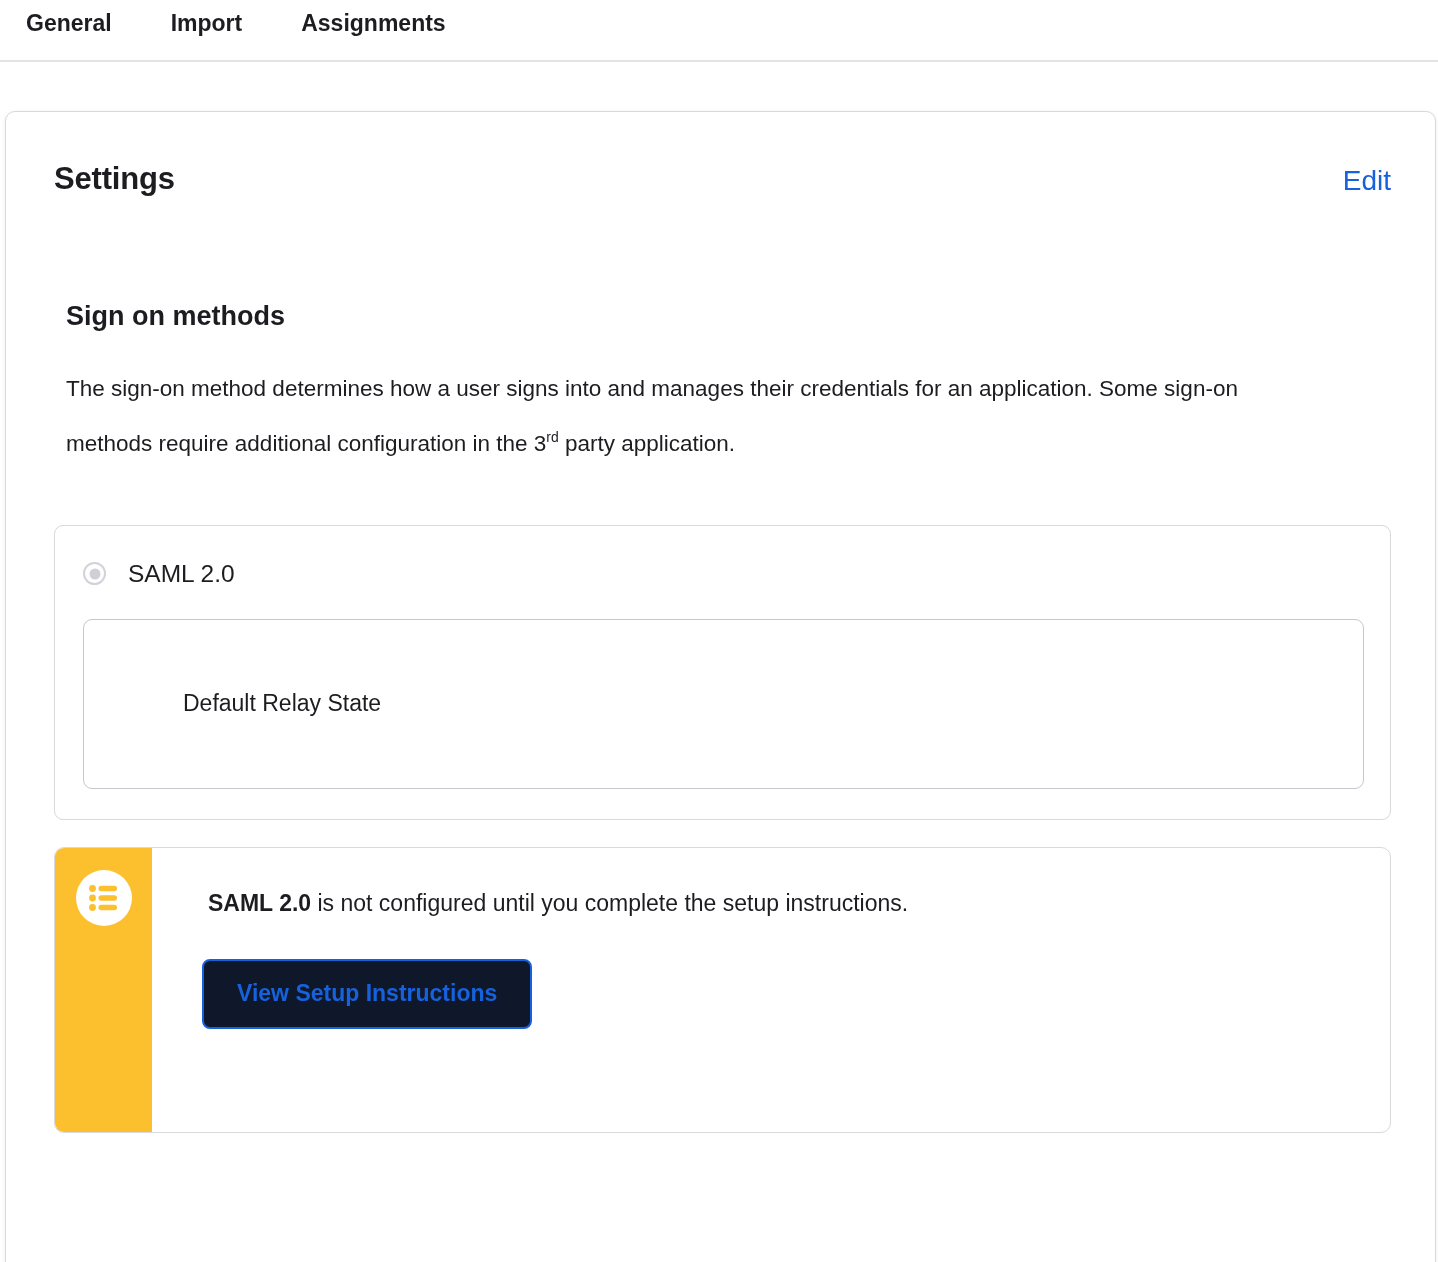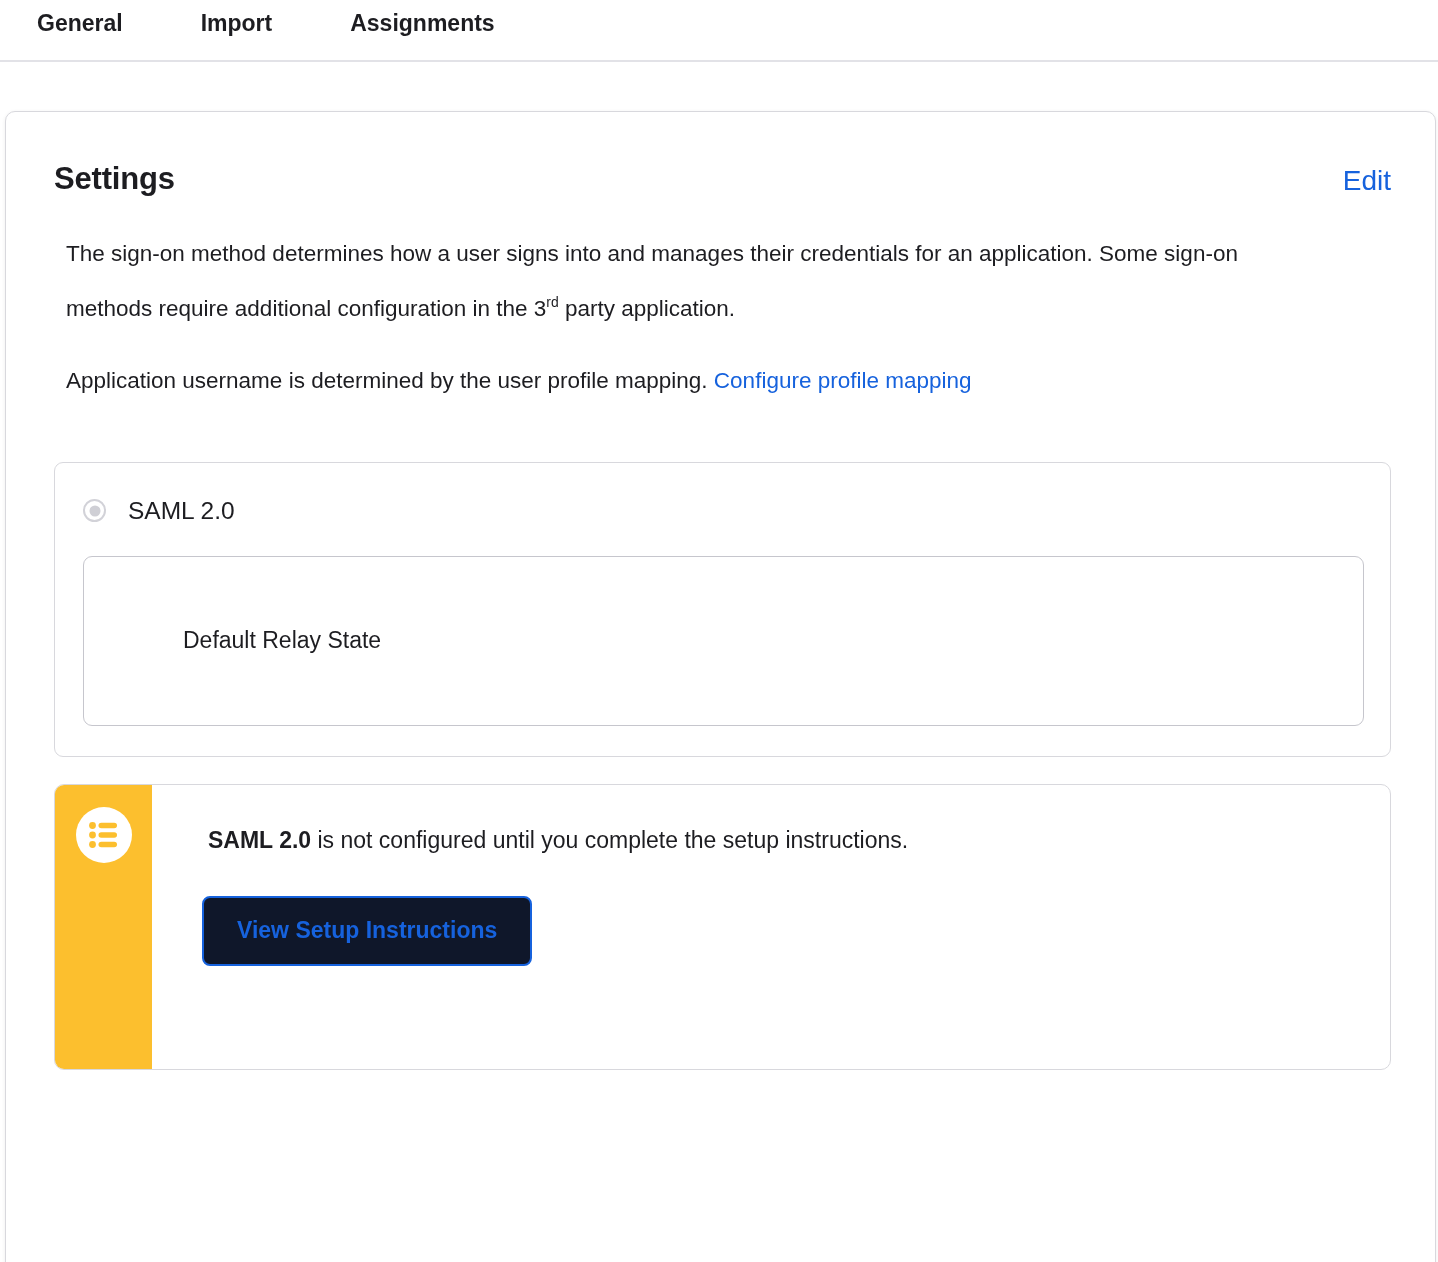--- a/index.html
+++ b/index.html
@@ -10,22 +10,22 @@
     height: 1262px;
     overflow: hidden;
     background: #ffffff;
     font-family: "Liberation Sans", sans-serif;
     color: #1d1d21;
   }
 
   
   .tabbar {
     display: flex;
-    gap: 30px;
-    padding-left: 13px;
+    gap: 11px;
+    padding-left: 2px;
     height: 62px;
     border-bottom: 2px solid #e2e2e7;
   }
   .tab {
     position: relative;
     height: 62px;
     padding: 10px 24px 0;
     font-size: 23px;
     font-weight: 700;
     color: #1d1d21;
@@ -199,24 +199,24 @@
 </nav>
 
 <section class="card">
 
   <div class="card-header">
     <h1 class="card-title">Settings</h1>
     <a class="edit-link">Edit</a>
   </div>
 
   <div class="section">
+    <h2 class="section-heading">Sign on methods</h2>
 
     <p class="body-text"><span>The sign-on method determines how a user signs into and manages their credentials for an application. Some sign-on methods require additional configuration in the 3</span><sup>rd</sup><span> party application.</span></p>
 
-    <p class="body-text second"><span>Application username is determined by the user profile mapping. </span><a class="inline-link">Configure profile mapping</a></p>
   </div>
 
   <div class="saml-box">
     <div class="radio-row">
       <span class="radio"></span>
       <span class="radio-label">SAML 2.0</span>
     </div>
     <div class="relay-box">
       <span>Default Relay State</span>
     </div>

